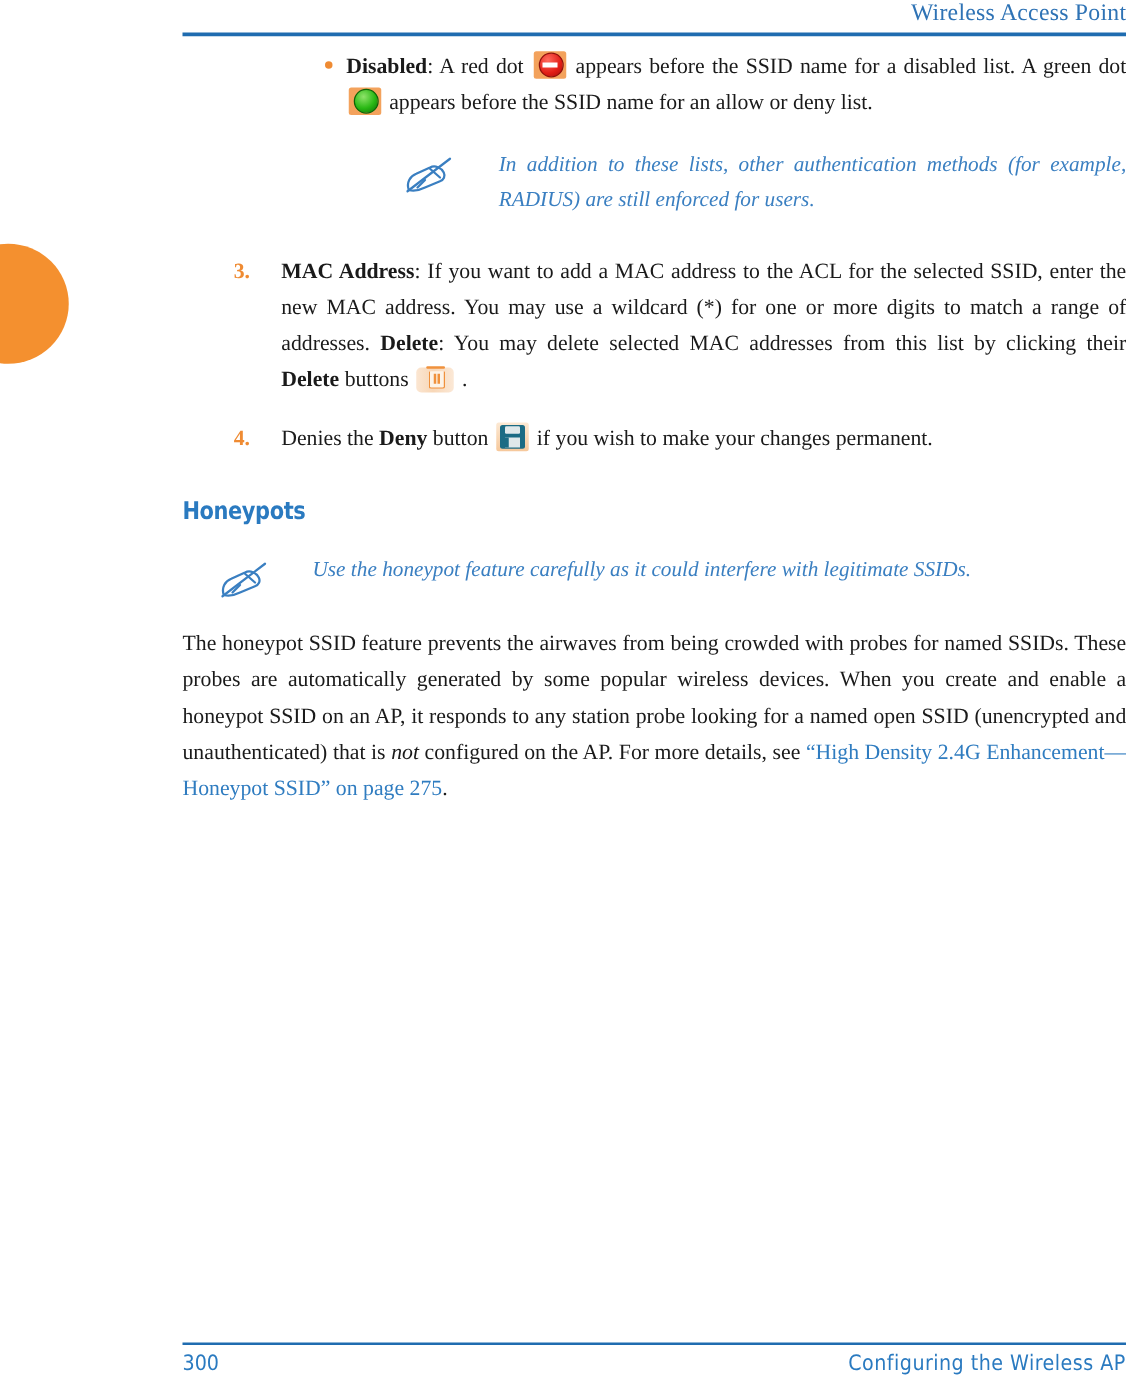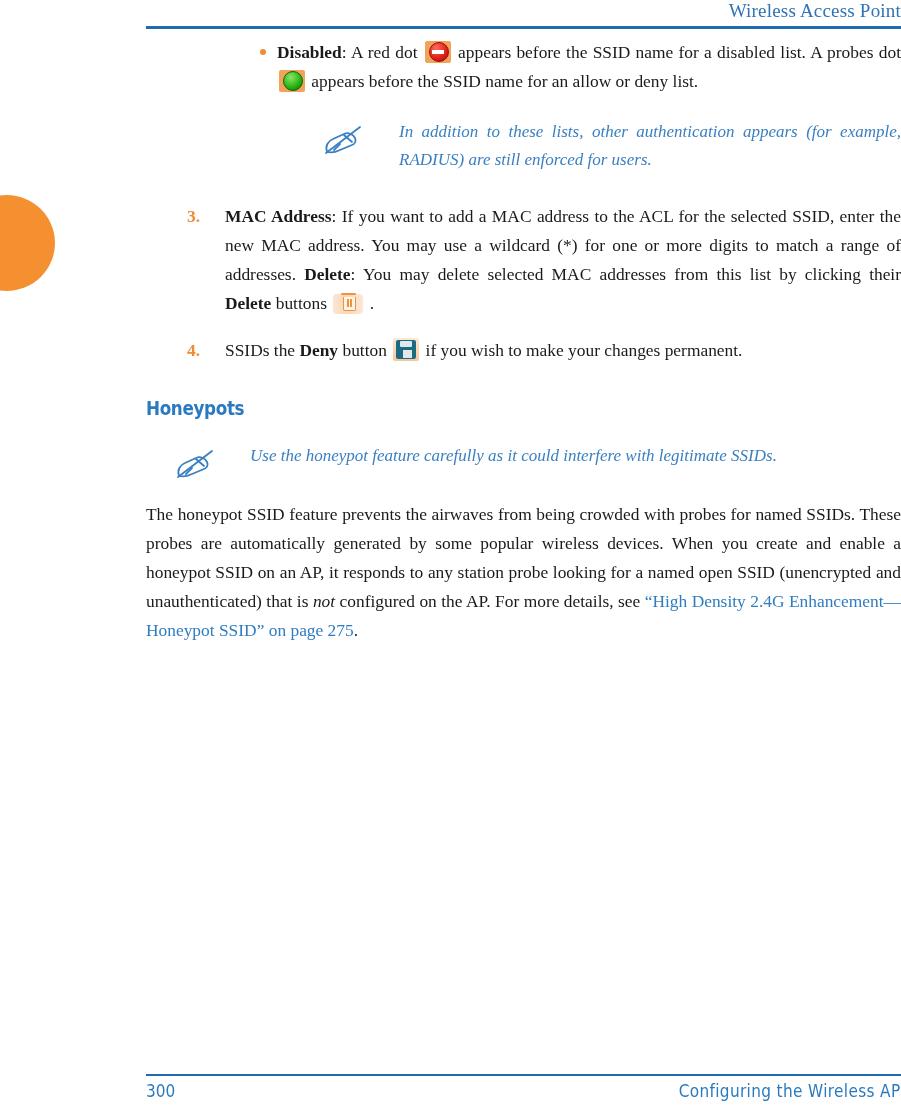--- a/index.html
+++ b/index.html
@@ -318,62 +318,62 @@
 
 <div class="content">
 
   <ul class="bullets">
 
 
     <li>
       <span class="dot"></span>
       <b>Disabled</b><span>: A red dot</span>
       <span class="chip orange"><span class="ic-reddot"></span></span>
-      <span>appears before the SSID name for a disabled list. A probes dot</span>
+      <span>appears before the SSID name for a disabled list. A green dot</span>
       <span class="chip orange"><span class="ic-greendot"></span></span>
       <span>appears before the SSID name for an allow or deny list.</span>
     </li>
 
   </ul>
 
   <div class="sp-18"></div>
 
   <div class="note">
     <span class="note-icon">
       <svg viewBox="0 0 42 34" width="42" height="34" aria-hidden="true">
         <g fill="none" stroke="#3a7fc1" stroke-width="1.8" stroke-linejoin="round" stroke-linecap="round">
           <path d="M5 30 C3 24 6 19 11 17 L22 12 C26 10 31 12 33 16 C34.5 19 33 22 30 23 L18 28 C14 30 9 31 5 30 Z"></path>
           <path d="M22 13 L30 20"></path>
           <path d="M12 28 L18 22"></path>
           <path d="M38 5 L4 31"></path>
         </g>
       </svg>
     </span>
-    <div class="note-text">In addition to these lists, other authentication appears (for example, RADIUS) are still enforced for users.</div>
+    <div class="note-text">In addition to these lists, other authentication methods (for example, RADIUS) are still enforced for users.</div>
   </div>
 
   <div class="sp-28"></div>
 
   <ol class="steps">
 
     <li>
       <span class="num">3.</span>
       <b>MAC Address</b><span>: If you want to add a MAC address to the ACL for the selected SSID, enter the new MAC address. You may use a wildcard (*) for one or more digits to match a range of addresses.</span>
       <b>Delete</b><span>: You may delete selected MAC addresses from this list by clicking their</span>
       <b>Delete</b>
       <span>buttons</span>
       <span class="chip peach"><span class="ic-trash"></span></span>
       <span>.</span>
     </li>
 
     <div class="sp-14"></div>
 
     <li>
       <span class="num">4.</span>
-      <span>SSIDs the</span>
+      <span>Denies the</span>
       <b>Deny</b>
       <span>button</span>
       <span class="chip save"><span class="ic-save"></span></span>
       <span>if you wish to make your changes permanent.</span>
     </li>
 
   </ol>
 
   <div class="sp-28"></div>
 

